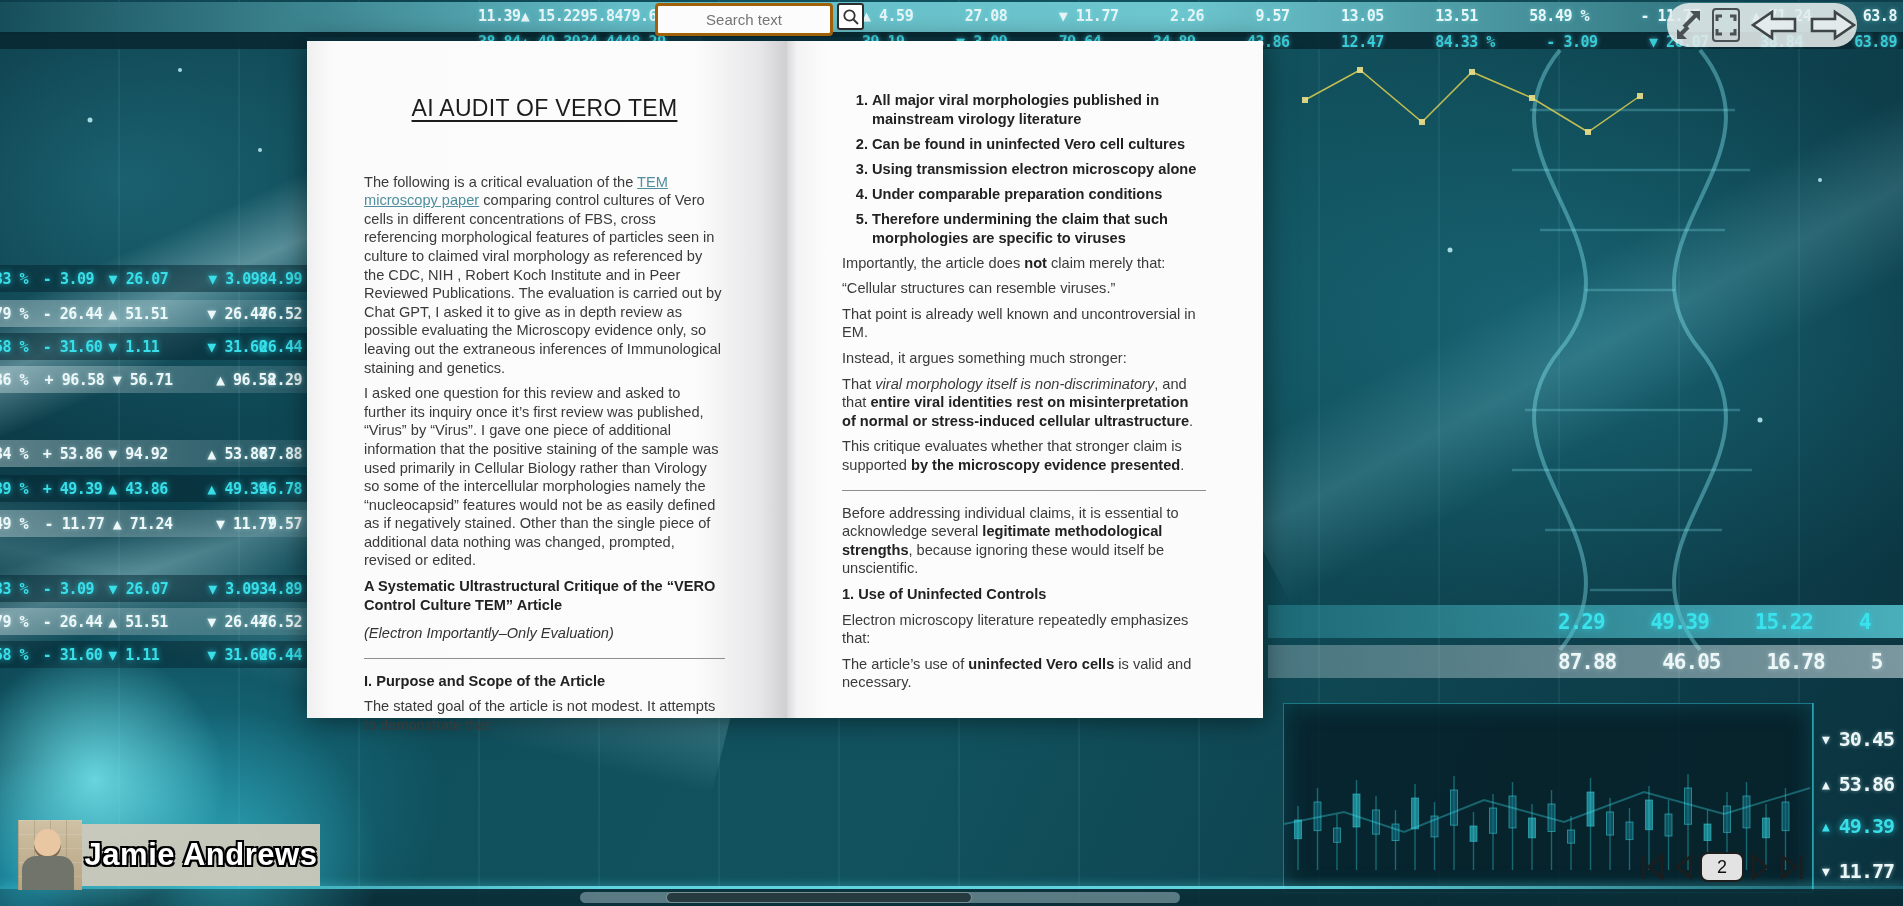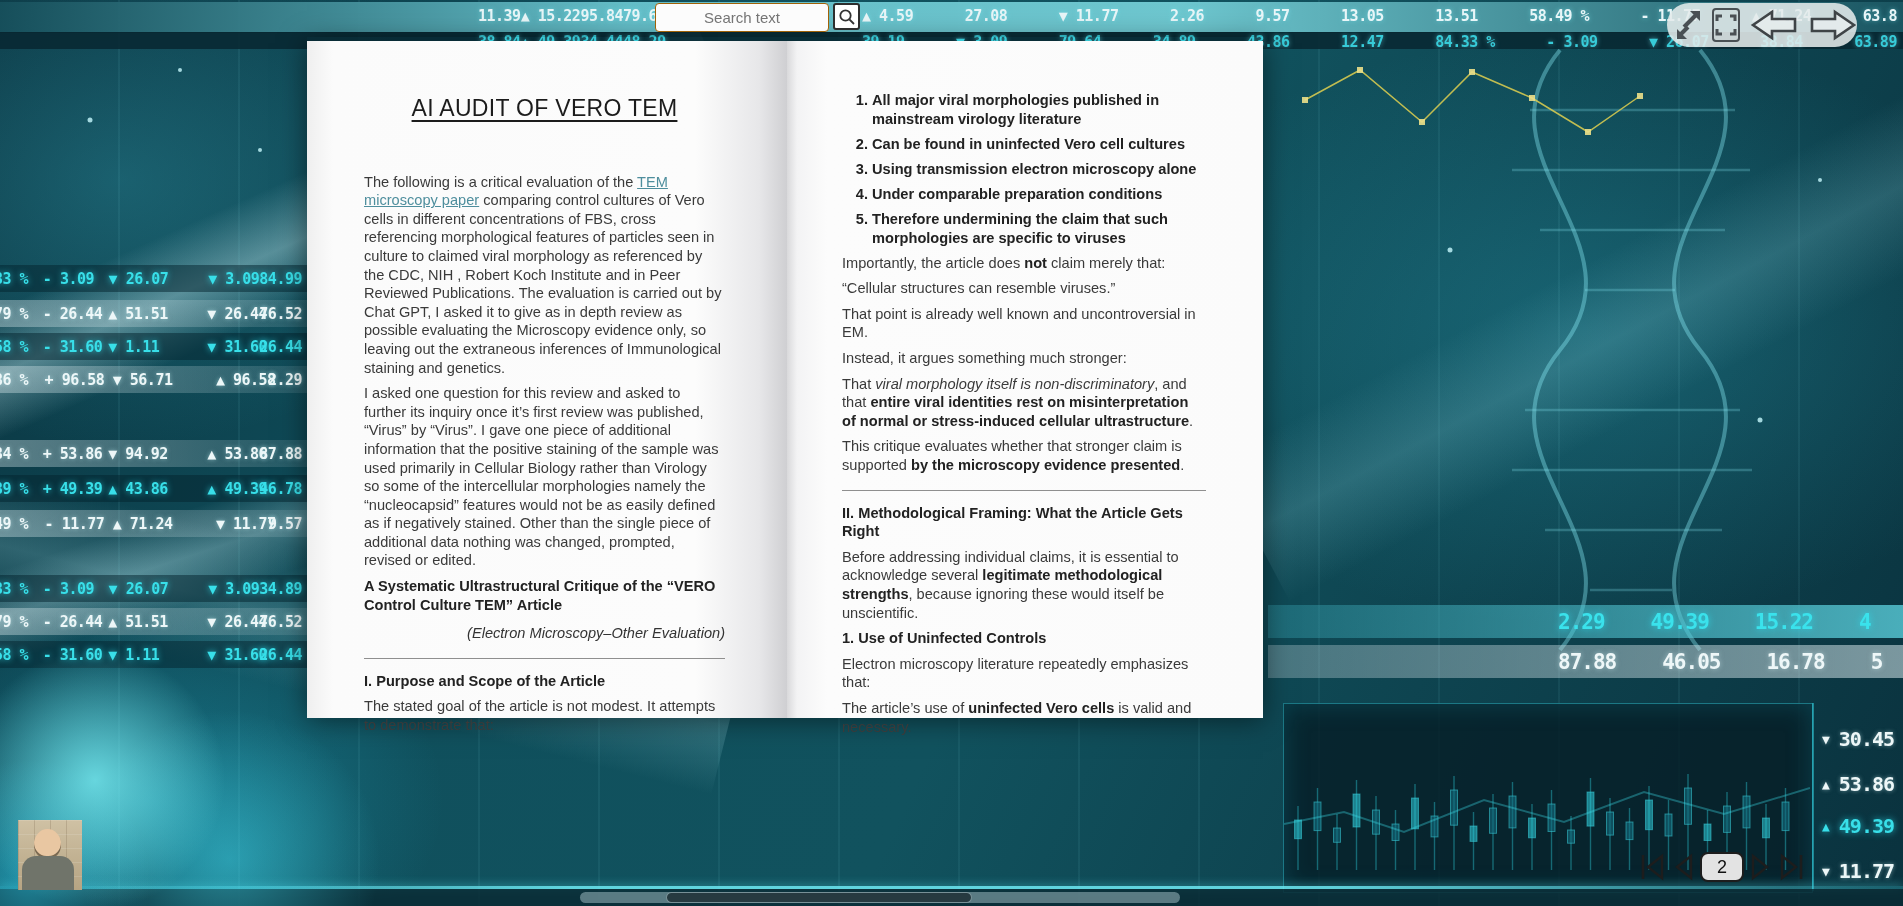--- a/index.html
+++ b/index.html
@@ -72,35 +72,35 @@
 
   
   .book{position:absolute;left:307px;top:37px;width:956px;height:677px;box-shadow:0 6px 26px rgba(0,0,0,.5);}
   .page{position:absolute;top:4px;height:677px;color:#3a3a3a;font-size:14.6px;line-height:18.6px;box-sizing:border-box;}
   .page.left{left:0;width:480px;padding:58px 62px 0 57px;
       background:linear-gradient(90deg,#efefef 0px,#fbfbfb 26px,#fcfcfc 388px,#e7e7e9 452px,#cfcfd2 480px);}
   .page.right{left:480px;width:476px;padding:50px 57px 0 55px;
       background:linear-gradient(90deg,#d9d9db 0px,#f3f3f4 10px,#fcfcfc 40px,#fbfbfb 100%);}
   .page p{margin:0 0 7px 0;}
   .page .b,.page p.b{font-weight:bold;color:#222;}
-  .page .i,.page p.i{font-style:italic;text-align:right;}
+  .page .i,.page p.i{font-style:italic;}
   .doc-link{color:#4e8e9d;text-decoration:underline;cursor:pointer;}
   h1.doc-title{margin:0;font-size:23px;font-weight:400;letter-spacing:.3px;color:#1c1c1c;
       text-align:center;text-decoration:underline;text-underline-offset:4px;}
   .page.left .intro{margin-top:55px;}
   .page hr{border:none;border-top:1px solid #8f8f8f;margin:15px 0 13px 0;}
   .page.left p.b.crit-head{margin-top:2px;margin-bottom:7px;}
   .page.left p.i{margin:10px 0 6px 0;color:#333;}
   ol.claims{margin:0;padding-left:30px;}
   ol.claims li{font-weight:bold;color:#222;margin-bottom:6.5px;}
   .page.right .after-list{margin-top:0px;}
 
   
   .searchbar{position:absolute;left:655px;top:3px;display:flex;align-items:flex-start;gap:4px;}
-  .searchbar input{width:168px;height:25px;border:1px solid #a16207;border-radius:4px;background:#fcfcfc;
+  .searchbar input{width:168px;height:25px;border:3px solid #a16207;border-radius:4px;background:#fcfcfc;
       font-family:"Liberation Sans",sans-serif;font-size:15px;color:#555;text-align:center;outline:none;}
   .searchbar button{width:27px;height:27px;border:2px solid #2e2e2e;border-radius:3px;background:#fff;
       display:flex;align-items:center;justify-content:center;padding:0;cursor:pointer;}
 
   
   .controls-pill{position:absolute;left:1667px;top:3px;width:190px;height:44px;border-radius:22px;
       background:rgba(228,234,234,.88);display:flex;align-items:center;gap:9px;padding:0 10px 0 8px;box-sizing:border-box;}
   .ctrl{display:flex;align-items:center;justify-content:center;cursor:pointer;background:none;border:none;padding:0;}
   .fs-btn{width:34px;height:34px;border:2.5px solid #4a5054;border-radius:4px;background:transparent;}
 
@@ -394,41 +394,40 @@
   <div class="bottom-line"></div>
   <div class="bottom-band"></div>
   <div class="brain-glow"></div>
 
   <div class="book">
     <div class="page left">
       <h1 class="doc-title">AI AUDIT OF VERO TEM</h1>
       <p class="intro"><span>The following is a critical evaluation of the </span><a class="doc-link">TEM microscopy paper</a><span> comparing control cultures of Vero cells in different concentrations of FBS, cross referencing morphological features of particles seen in culture to claimed viral morphology as referenced by the CDC, NIH , Robert Koch Institute and in Peer Reviewed Publications. The evaluation is carried out by Chat GPT, I asked it to give as in depth review as possible evaluating the Microscopy evidence only, so leaving out the extraneous inferences of Immunological staining and genetics.</span></p>
       <p>I asked one question for this review and asked to further its inquiry once it’s first review was published, “Virus” by “Virus”. I gave one piece of additional information that the positive staining of the sample was used primarily in Cellular Biology rather than Virology so some of the intercellular morphologies namely the “nucleocapsid” features would not be as easily defined as if negatively stained. Other than the single piece of additional data nothing was changed, prompted, revised or edited.</p>
       <p class="b crit-head">A Systematic Ultrastructural Critique of the “VERO Control Culture TEM” Article</p>
-      <p class="i">(Electron Microscopy–Other Evaluation)</p>
+      <p class="i">(Electron Importantly–Only Evaluation)</p>
       <hr>
       <p class="b">I. Purpose and Scope of the Article</p>
       <p>The stated goal of the article is not modest. It attempts to demonstrate that:</p>
     </div>
     <div class="page right">
       <ol class="claims" id="claims-list">
           <li>All major viral morphologies published in mainstream virology literature</li>
           <li>Can be found in uninfected Vero cell cultures</li>
           <li>Using transmission electron microscopy alone</li>
           <li>Under comparable preparation conditions</li>
           <li>Therefore undermining the claim that such morphologies are specific to viruses</li>
         </ol>
       <p class="after-list"><span>Importantly, the article does </span><span class="b">not</span><span> claim merely that:</span></p>
       <p>“Cellular structures can resemble viruses.”</p>
       <p>That point is already well known and uncontroversial in EM.</p>
       <p>Instead, it argues something much stronger:</p>
       <p><span>That </span><span class="i">viral morphology itself is non-discriminatory</span><span>, and that </span><span class="b">entire viral identities rest on misinterpretation of normal or stress-induced cellular ultrastructure</span><span>.</span></p>
       <p><span>This critique evaluates whether that stronger claim is supported </span><span class="b">by the microscopy evidence presented</span><span>.</span></p>
       <hr>
-      <p class="b">II. Methodological Framing: What the Article Gets Right</p>
       <p><span>Before addressing individual claims, it is essential to acknowledge several </span><span class="b">legitimate methodological strengths</span><span>, because ignoring these would itself be unscientific.</span></p>
       <p class="b">1. Use of Uninfected Controls</p>
       <p>Electron microscopy literature repeatedly emphasizes that:</p>
       <p><span>The article’s use of </span><span class="b">uninfected Vero cells</span><span> is valid and necessary.</span></p>
     </div>
   </div>
 
   <div class="searchbar">
     <input type="text" placeholder="Search text" style="">
     <button>
@@ -486,19 +485,20 @@
       <polygon points="4,4 18,15 4,26" fill="none" stroke="#1d1d1d" stroke-width="2.4"></polygon>
       <line x1="23" y1="3" x2="23" y2="27" stroke="#1d1d1d" stroke-width="2.6"></line>
     </svg>
   </div>
 
   <div class="profile">
     <div class="avatar">
       <div class="head"></div>
       <div class="body"></div>
     </div>
+    <div class="nameplate">Jamie Andrews</div>
   </div>
 
   <div class="hscroll">
     <div class="thumb"></div>
   </div>
 
 </div>
 
 </body></html>

